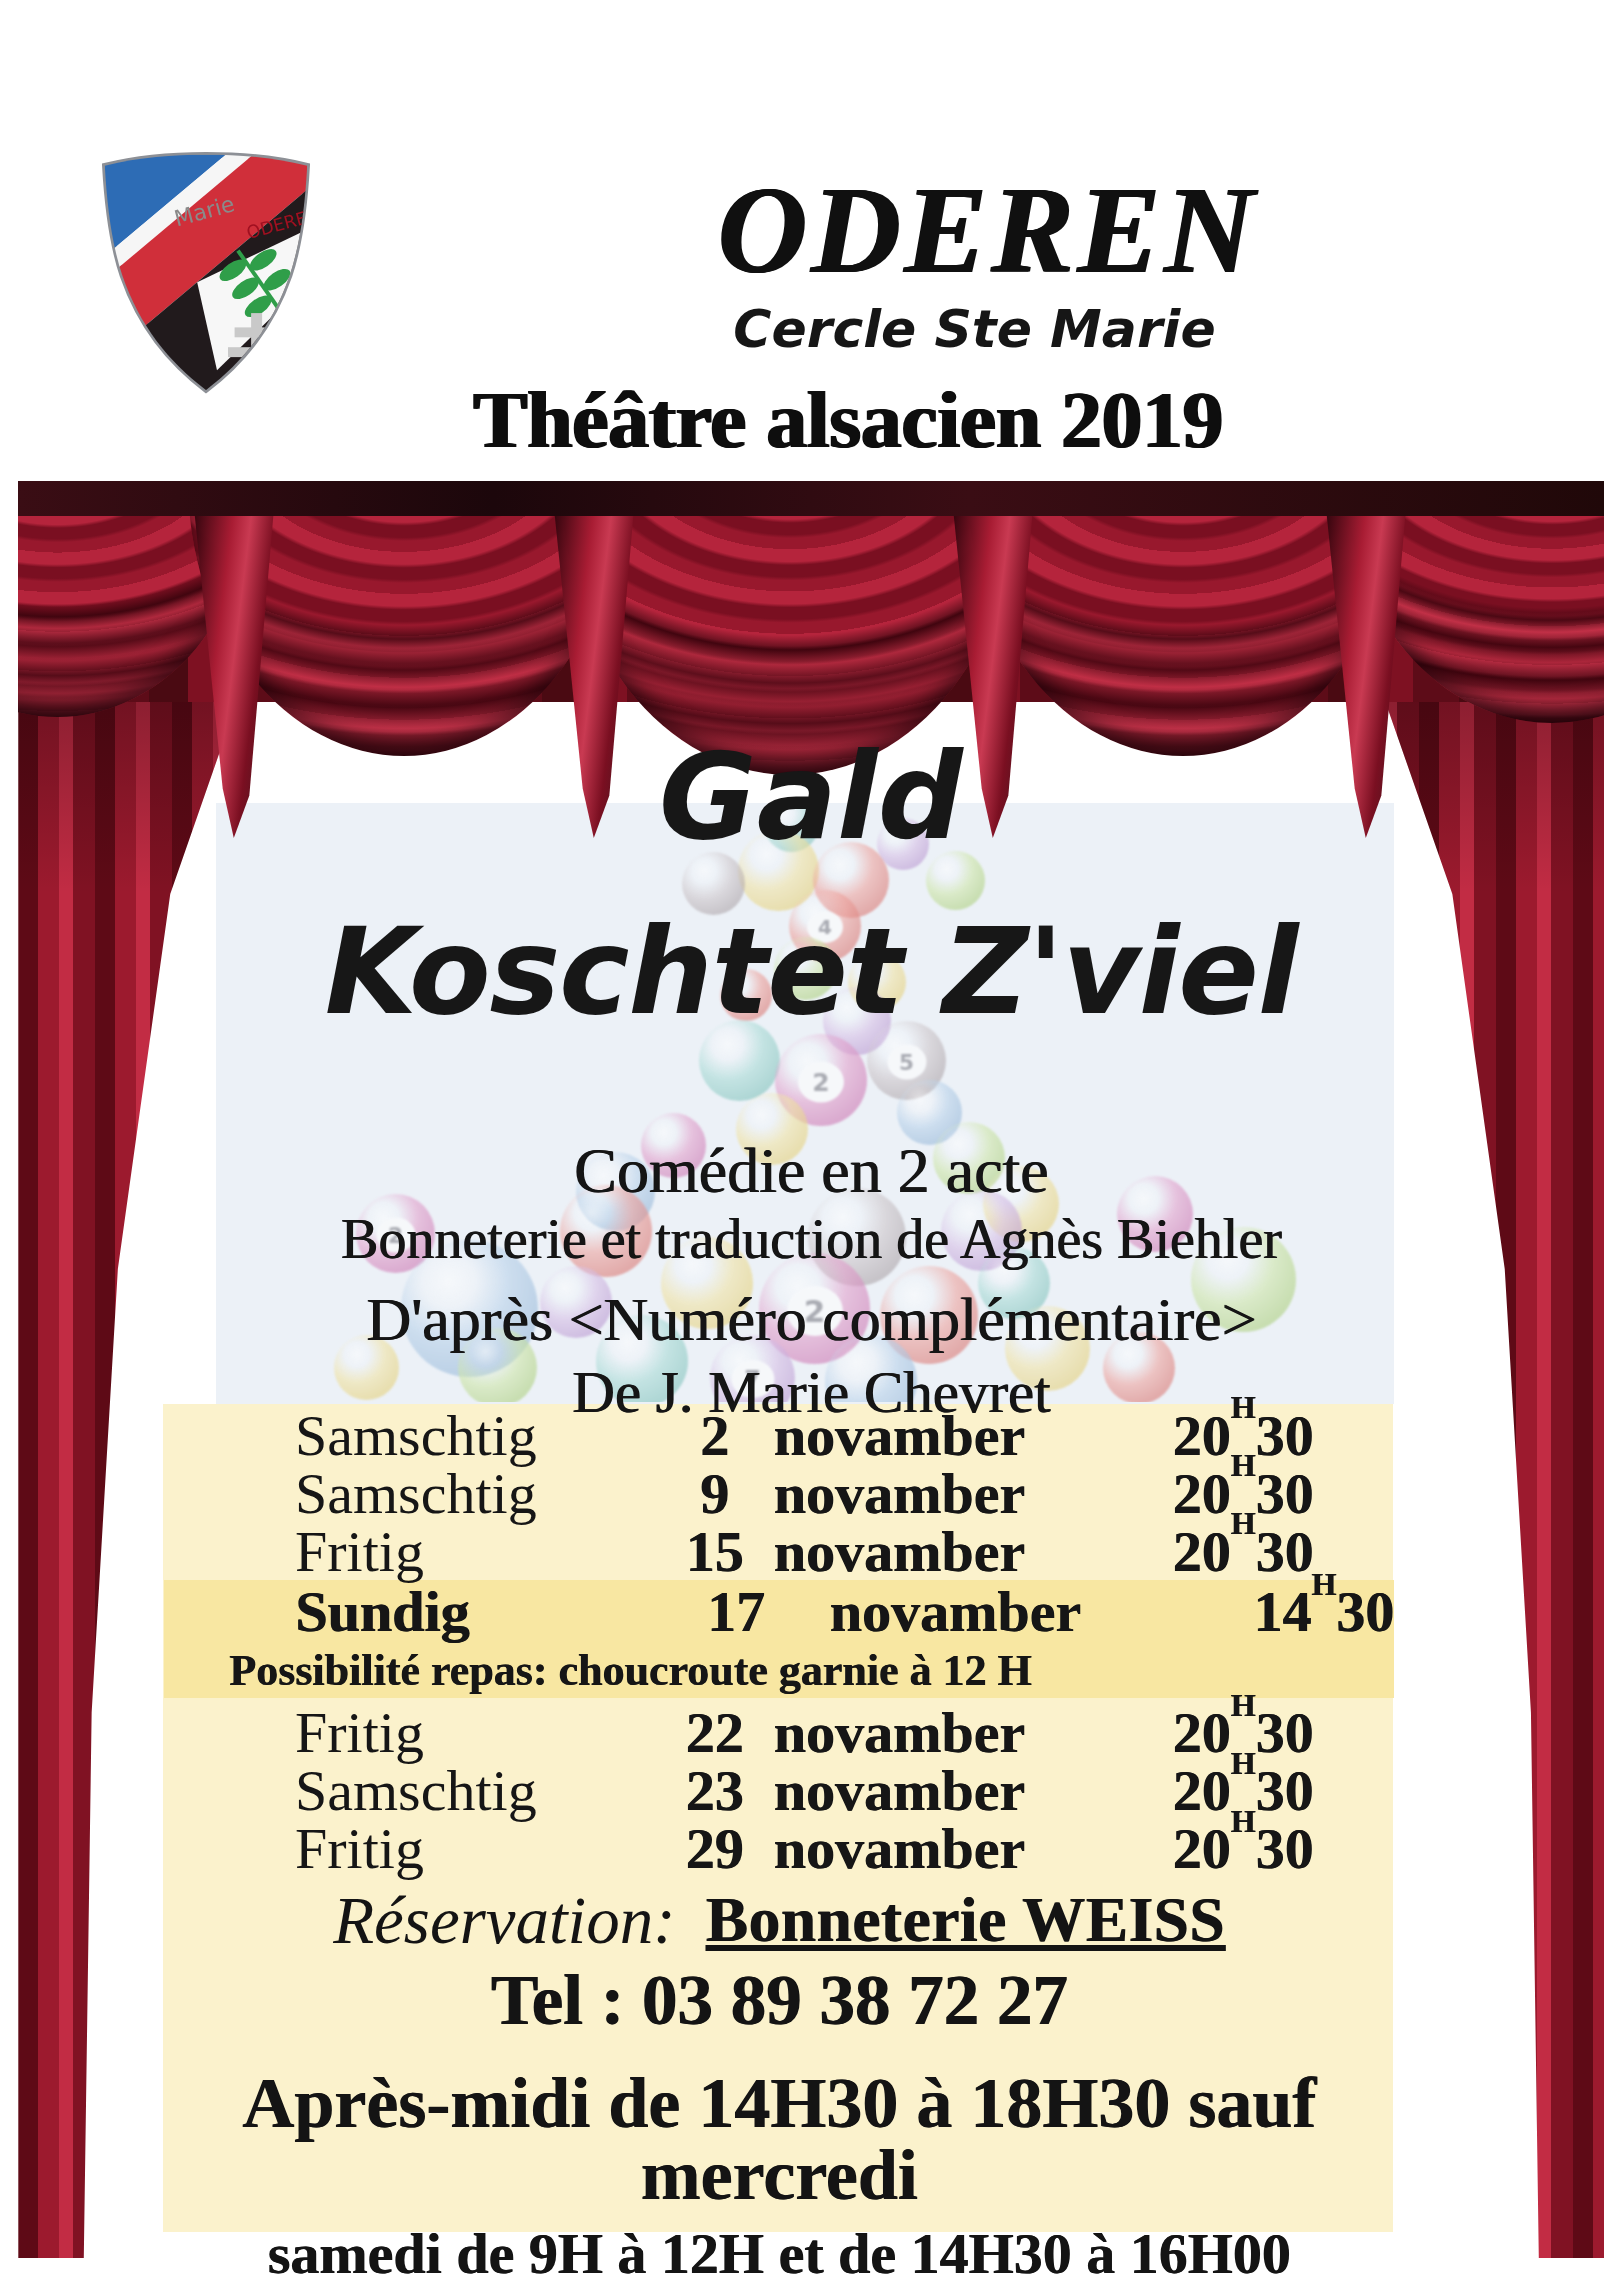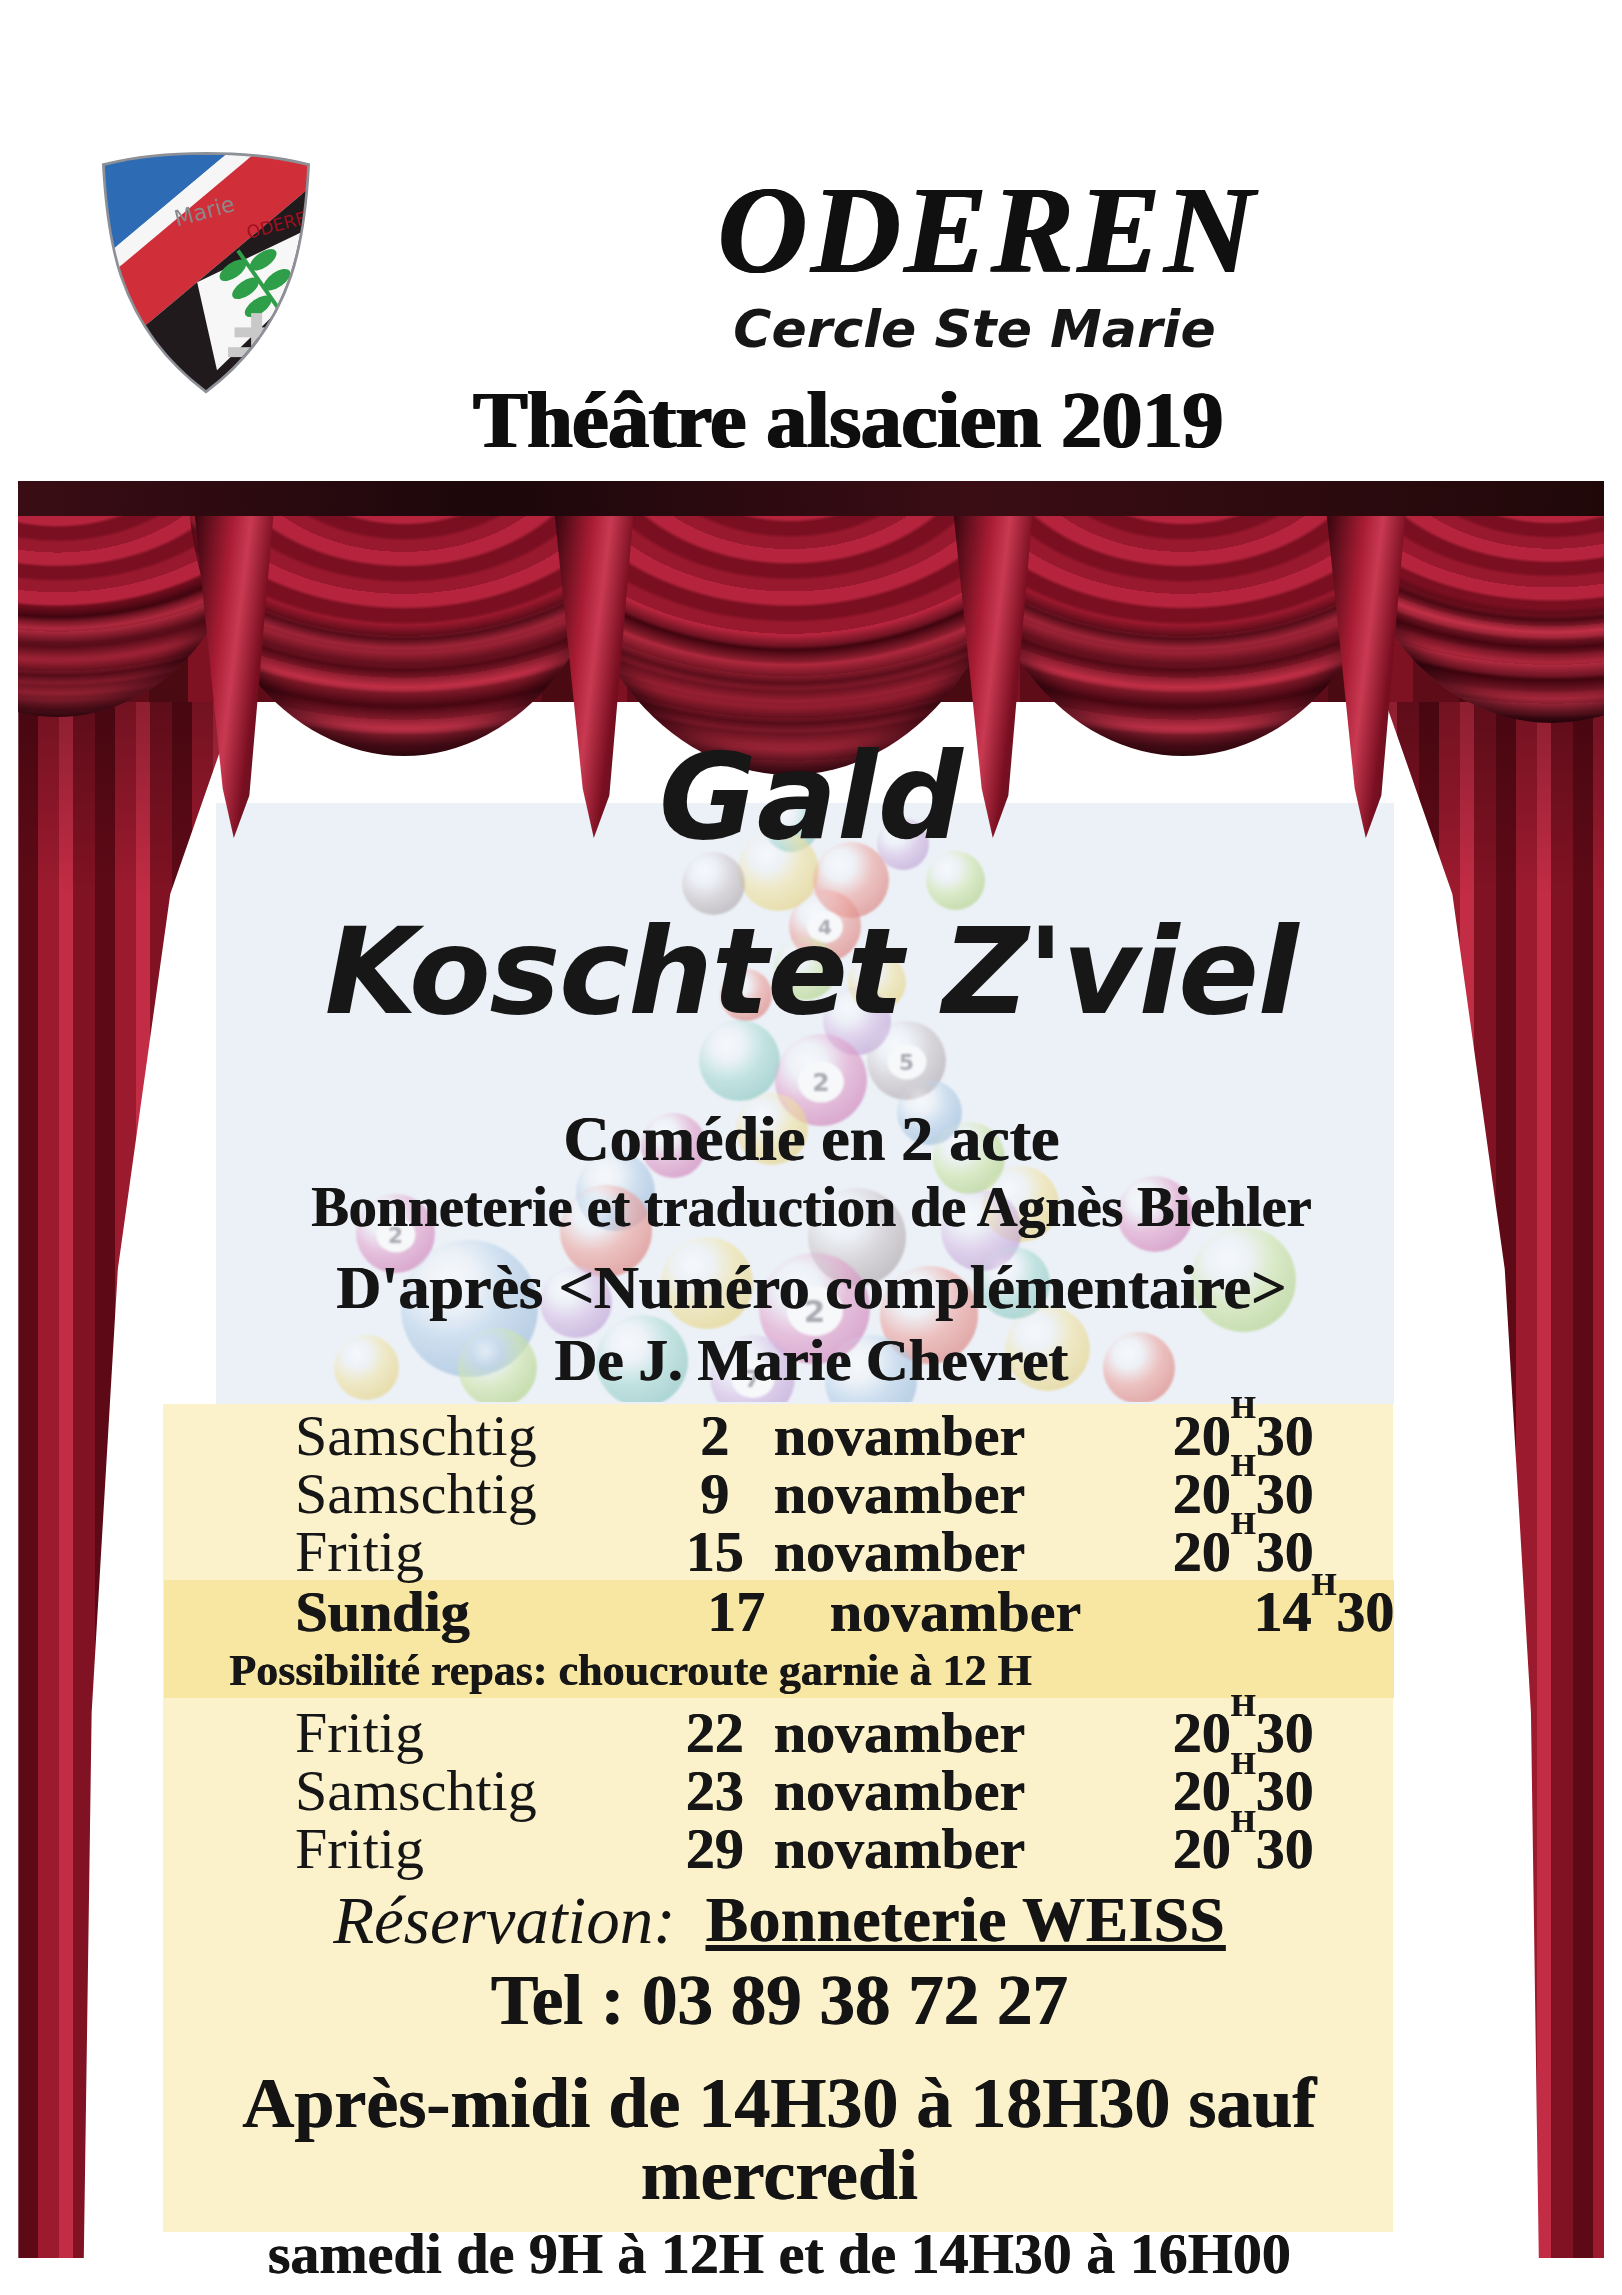--- a/index.html
+++ b/index.html
@@ -53,22 +53,22 @@
   .ball .chip{position:absolute;left:50%;top:52%;transform:translate(-50%,-50%);
     background:#fdfdfd;border-radius:50%;display:flex;align-items:center;justify-content:center;
     color:#7e7e86;font-family:"DejaVu Sans",sans-serif;font-weight:bold;}
 
   
   .ttl{position:absolute;left:222px;width:1178px;text-align:center;z-index:6;
     font-family:"DejaVu Sans",sans-serif;font-style:italic;font-weight:bold;color:#171717;}
   .ttl1{top:738px;font-size:119px;line-height:1;}
   .ttl2{top:913px;font-size:119px;line-height:1;letter-spacing:-1.3px;}
   .serifline{position:absolute;left:222px;width:1178px;text-align:center;z-index:6;
-    font-family:"Liberation Serif",serif;font-weight:bold;color:#151515;line-height:1.05;
-    text-shadow:1px 0 0 #151515;}
+    font-family:"Liberation Serif",serif;font-weight:normal;color:#151515;line-height:1.05;
+    text-shadow:1px 0 0 #151515;margin-top:32px;}
   .genre{top:1105px;font-size:64px;}
   .adapt{top:1178px;font-size:56px;}
   .basedon{top:1255px;font-size:62px;}
   .author{top:1330px;font-size:59px;}
 
   
   .schedule{position:absolute;left:164px;top:1406px;width:1230px;z-index:6;
     font-family:"Liberation Serif",serif;font-size:58px;color:#161616;}
   .srow{display:flex;align-items:center;height:58px;padding-left:131px;box-sizing:border-box;}
   .srow.hl{background:#f8e7a2;}

